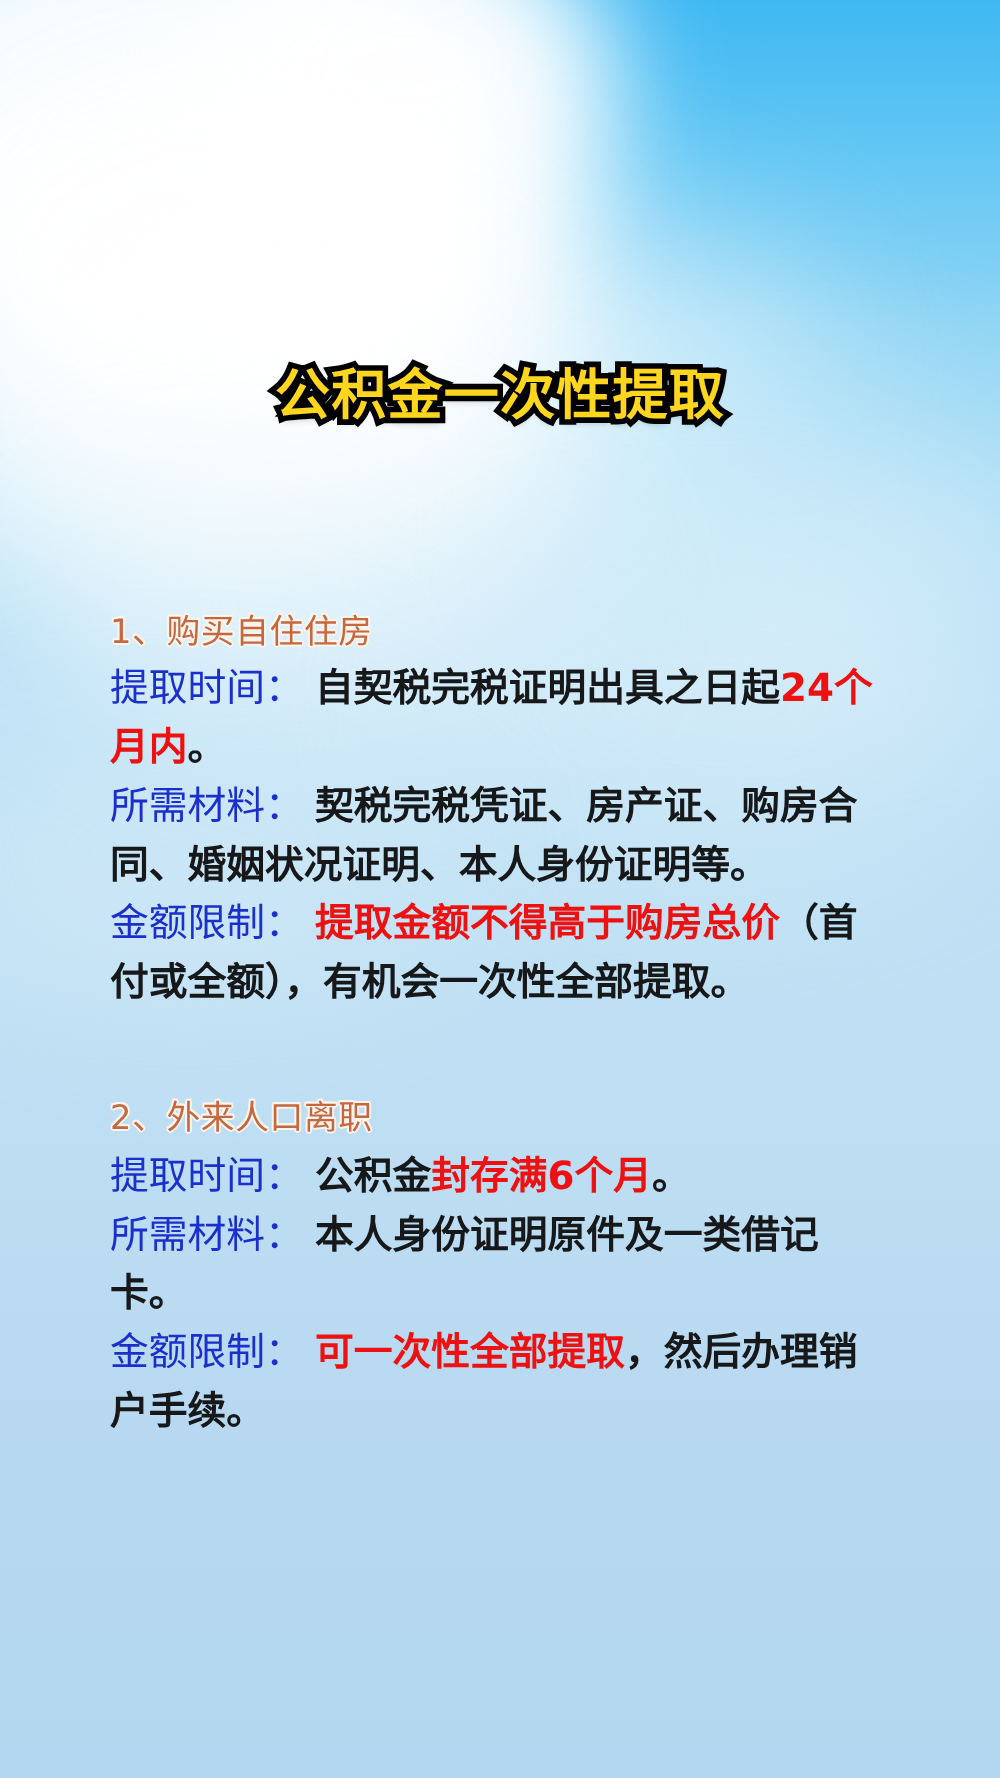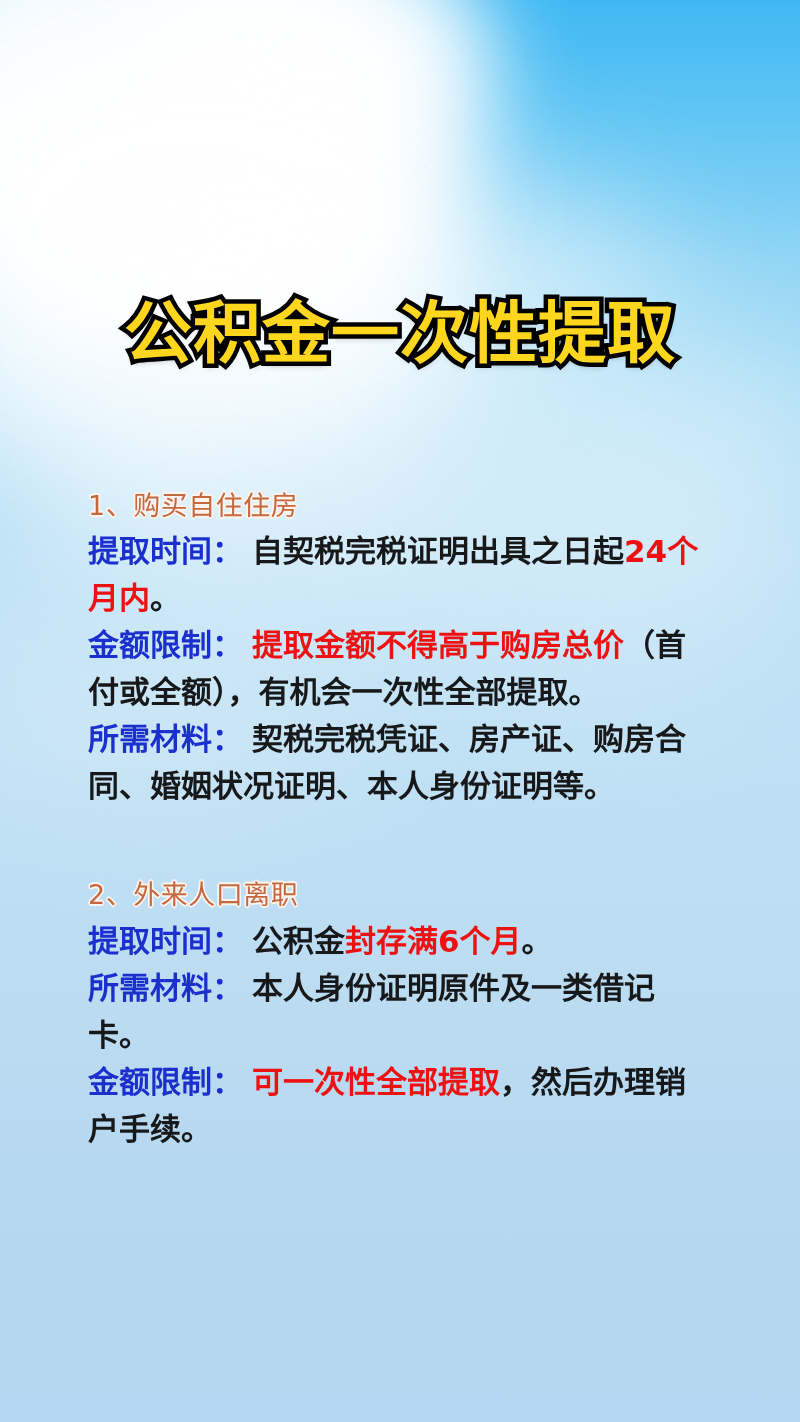--- a/index.html
+++ b/index.html
@@ -60,22 +60,22 @@
   
   .title-wrap {
     position: absolute;
     left: 0;
     top: 296px;
     width: 800px;
     text-align: center;
   }
   .title {
     display: inline-block;
-    font-family: Liberation Sans, sans-serif;
-    font-size: 68px;
+    font-family: Liberation Mono, monospace;
+    font-size: 44px;
     font-weight: 700;
     line-height: 1.1;
     letter-spacing: 1px;
     color: #ffd61e;
     -webkit-text-stroke: 9px #000000;
     paint-order: stroke fill;
     text-shadow:
       3px 3px 0 #000,
       -1px -1px 0 #000,
       0 4px 6px rgba(0,0,0,.25);
@@ -113,21 +113,21 @@
     font-size: 31px;
     font-weight: 700;
     line-height: 1.5;
     color: #17181a;
     letter-spacing: 0px;
     margin: 0 0 1px 0;
     text-indent: 0;
   }
   .label {
     color: #1b2fcc;
-    font-weight: 700;
+    font-weight: 400;
   }
   .red {
     color: #ee1111;
     font-weight: 700;
   }
   .blk { color: #17181a; }
   .gap { display: inline-block; width: 9px; }
 </style>
 </head>
 <body>
@@ -148,22 +148,22 @@
   </div>
 
   <div class="title-wrap">
     <div class="title">公积金一次性提取</div>
   </div>
 
   <div class="content" id="content-root">
       <div class="section">
         <div class="section-heading">1、购买自住住房</div>
         <p class="line"><span class="label">提取时间：</span><span class="gap"></span><span class="blk">自契税完税证明出具之日起</span><span class="red">24个月内</span><span class="blk">。</span></p>
+        <p class="line"><span class="label">所需材料：</span><span class="gap"></span><span class="blk">契税完税凭证、房产证、购房合同、婚姻状况证明、本人身份证明等。</span></p>
         <p class="line"><span class="label">金额限制：</span><span class="gap"></span><span class="red">提取金额不得高于购房总价</span><span class="blk">（首付或全额），有机会一次性全部提取。</span></p>
-        <p class="line"><span class="label">所需材料：</span><span class="gap"></span><span class="blk">契税完税凭证、房产证、购房合同、婚姻状况证明、本人身份证明等。</span></p>
       </div>
       <div class="section">
         <div class="section-heading">2、外来人口离职</div>
         <p class="line"><span class="label">提取时间：</span><span class="gap"></span><span class="blk">公积金</span><span class="red">封存满6个月</span><span class="blk">。</span></p>
         <p class="line"><span class="label">所需材料：</span><span class="gap"></span><span class="blk">本人身份证明原件及一类借记卡。</span></p>
         <p class="line"><span class="label">金额限制：</span><span class="gap"></span><span class="red">可一次性全部提取</span><span class="blk">，然后办理销户手续。</span></p>
       </div>
     </div>
 
 </div>

